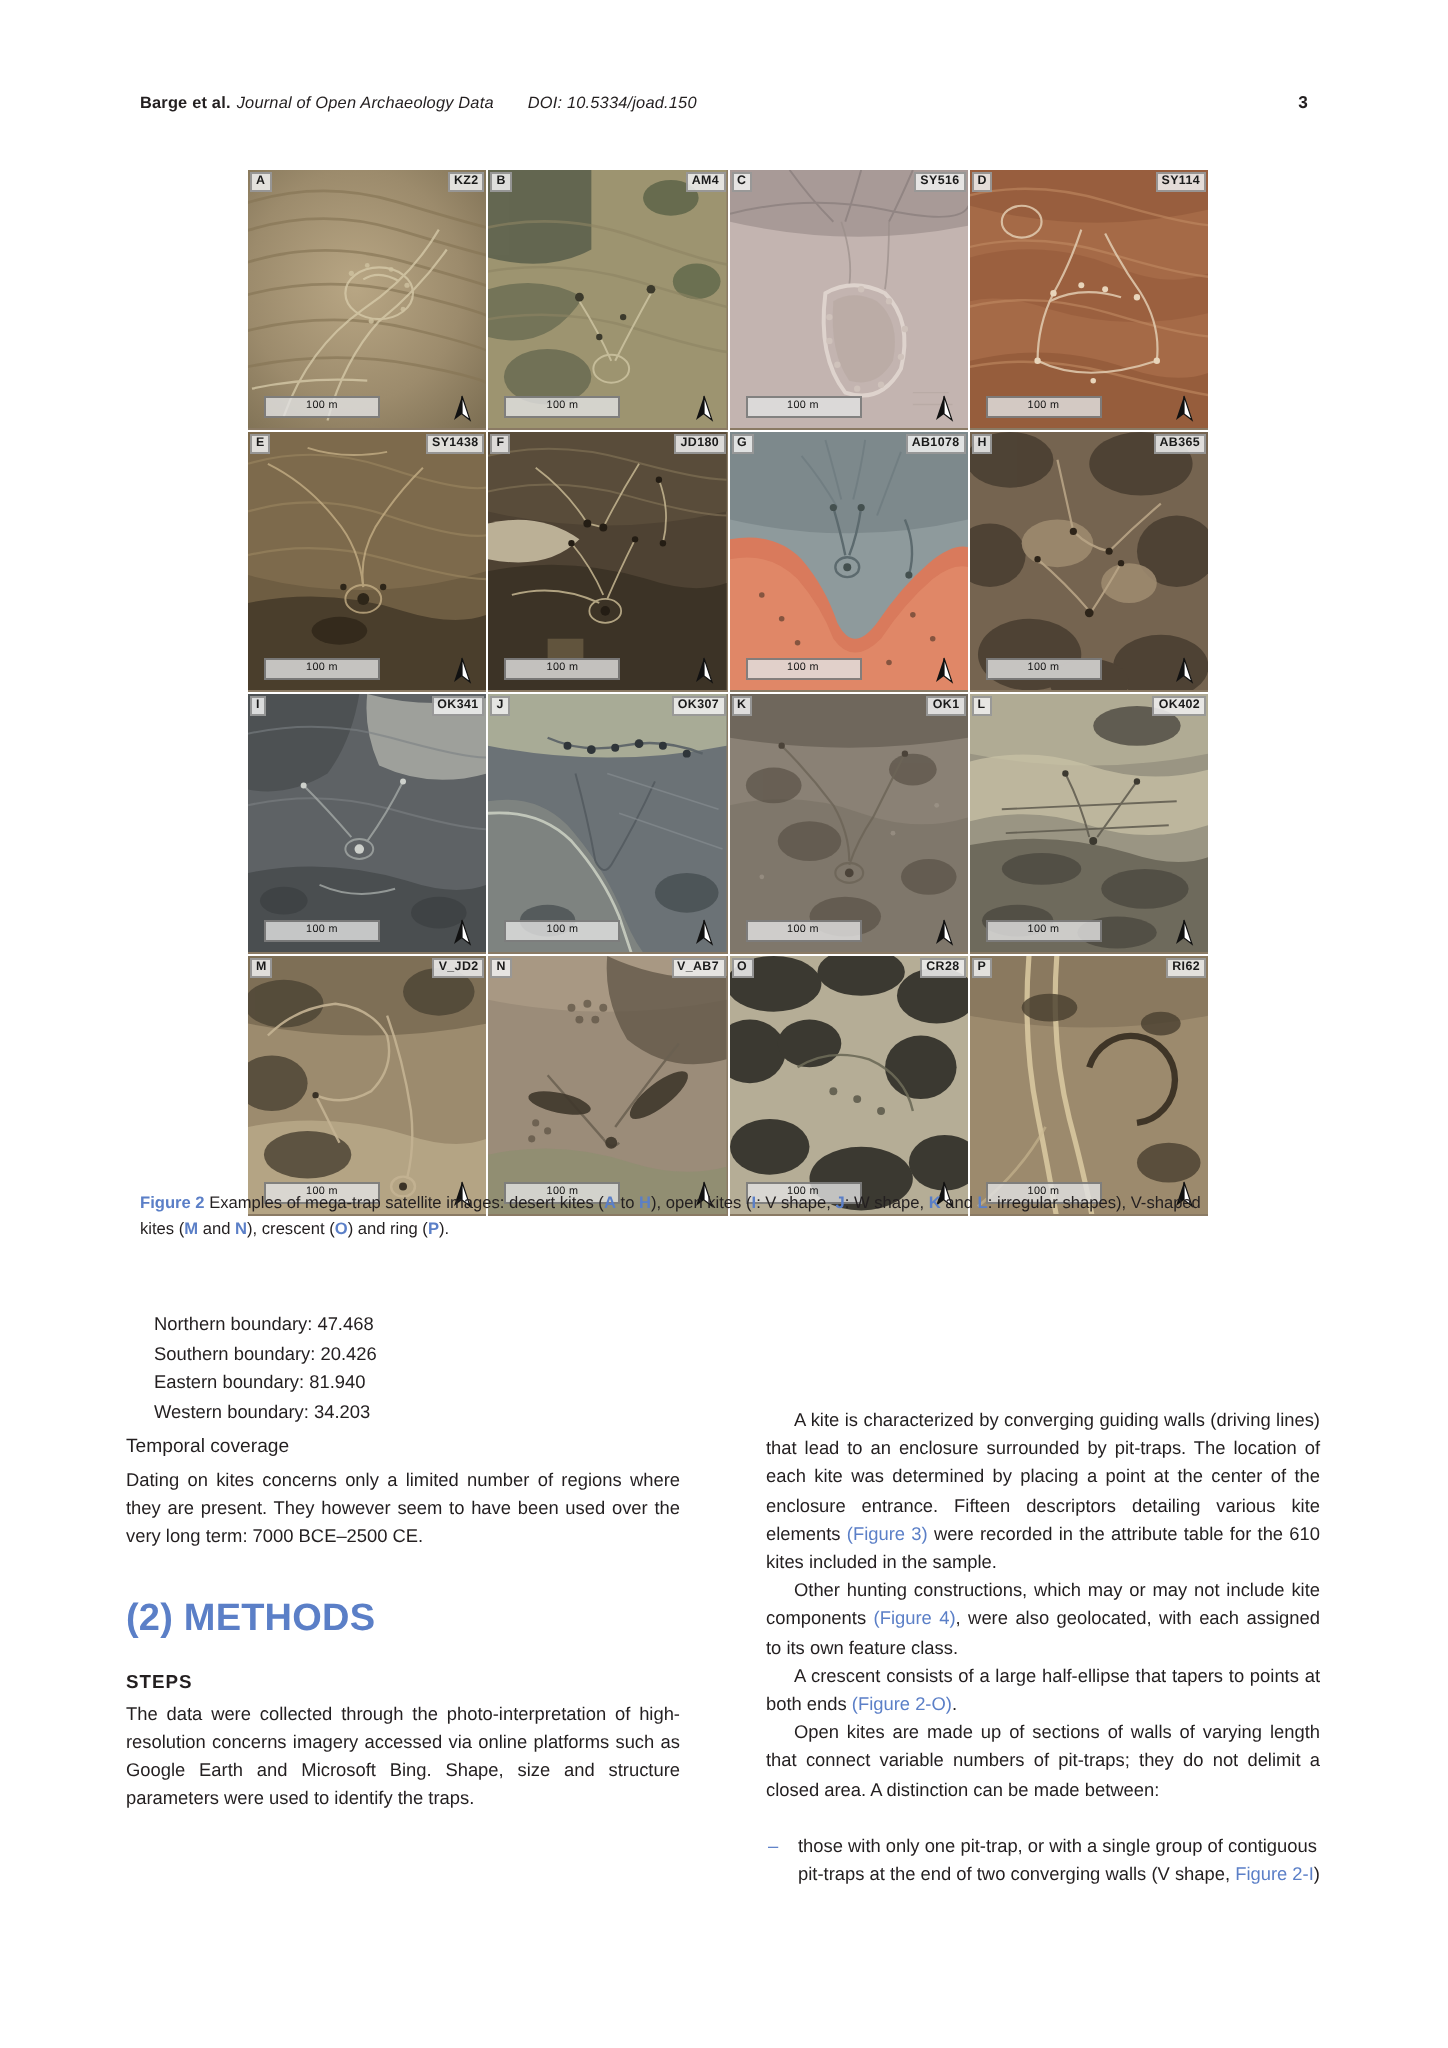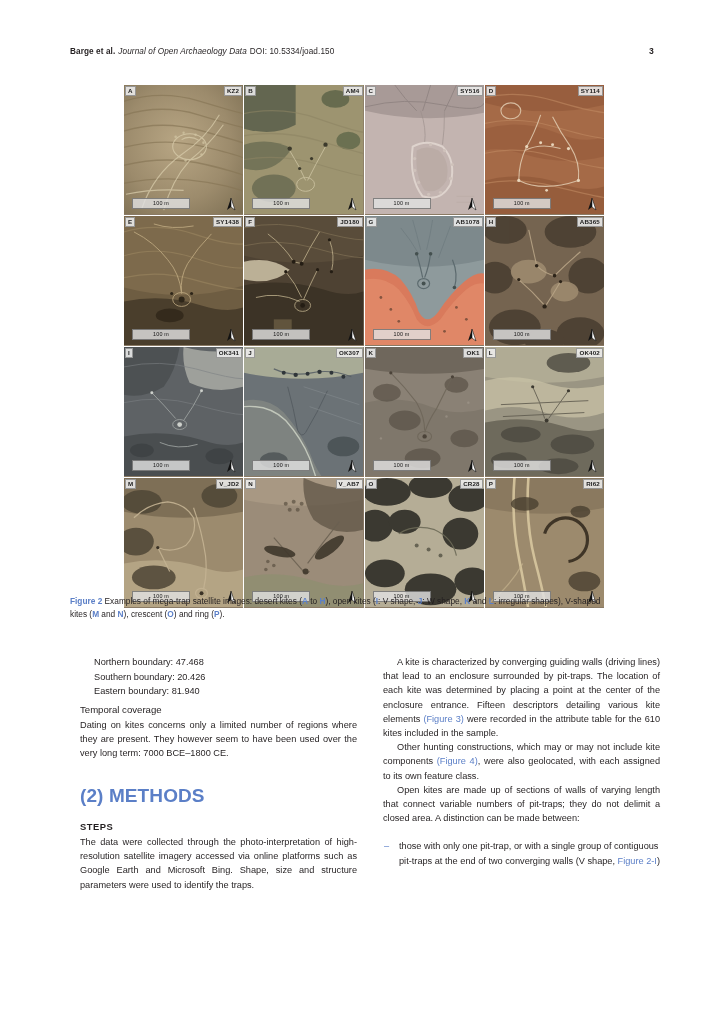--- a/index.html
+++ b/index.html
@@ -21,22 +21,22 @@
     position: absolute;
     left: 70px;
     top: 46px;
     width: 584px;
     display: flex;
     align-items: baseline;
     font-size: 8.2px;
     letter-spacing: 0.1px;
   }
   .rh-authors { font-weight: 700; color: #231f20; margin-right: 3px; }
-  .rh-journal { font-style: italic; color: #231f20; margin-right: 3px; }
-  .rh-doi { color: #231f20; }
+  .rh-journal { font-style: italic; color: #231f20; margin-right: 17px; }
+  .rh-doi { color: #231f20; font-style: italic; }
   .rh-spacer { flex: 1; }
   .rh-page { font-weight: 700; font-size: 8.6px; color: #231f20; }
 
   
   .figure-block {
     position: absolute;
     left: 124px;
     top: 85px;
     width: 480px;
   }
@@ -117,39 +117,39 @@
 
   
   .col {
     position: absolute;
     top: 655px;
     width: 277px;
     font-size: 9.2px;
     line-height: 14.2px;
     color: #231f20;
   }
-  .col-left  { left: 80px; }
+  .col-left  { left: 63px; }
   .col-right { left: 383px; }
 
   .boundaries {
     margin: 0 0 0 14px;
     padding: 0;
     list-style: none;
   }
   .boundaries li { line-height: 14.6px; }
 
   .sub-head {
     margin-top: 4px;
     margin-bottom: 1px;
     font-size: 9.6px;
     font-weight: 400;
     color: #231f20;
   }
   .para { margin: 0; text-align: justify; }
-  .para.ind { text-indent: 14px; }
+  .para.ind { text-indent: 14px; margin-top: 48px; }
   .para + .para { margin-top: 0; }
 
   .h-methods {
     margin-top: 28px;
     margin-bottom: 0;
     font-size: 19px;
     font-weight: 700;
     color: #5b7fc7;
     letter-spacing: 0.1px;
   }
@@ -793,36 +793,38 @@
 <div class="caption">
   <span class="cap-lead">Figure 2</span><span> Examples of mega-trap satellite images: desert kites (</span><span class="blue-b">A</span><span> to </span><span class="blue-b">H</span><span>), open kites (</span><span class="blue-b">I</span><span>: V shape, </span><span class="blue-b">J</span><span>: W shape, </span><span class="blue-b">K</span><span> and </span><span class="blue-b">L</span><span>: irregular shapes), V-shaped kites (</span><span class="blue-b">M</span><span> and </span><span class="blue-b">N</span><span>), crescent (</span><span class="blue-b">O</span><span>) and ring (</span><span class="blue-b">P</span><span>).</span>
 </div>
 
 <div class="col col-left">
 
   <ul class="boundaries">
     <li>Northern boundary: 47.468</li>
     <li>Southern boundary: 20.426</li>
     <li>Eastern boundary: 81.940</li>
+    <li>Western boundary: 34.203</li>
   </ul>
 
   <h3 class="sub-head">Temporal coverage</h3>
-  <p class="para">Dating on kites concerns only a limited number of regions where they are present. They however seem to have been used over the very long term: 7000 BCE–1800 CE.</p>
+  <p class="para">Dating on kites concerns only a limited number of regions where they are present. They however seem to have been used over the very long term: 7000 BCE–2500 CE.</p>
 
   <h2 class="h-methods">(2) METHODS</h2>
 
   <h3 class="h-steps">STEPS</h3>
-  <p class="para">The data were collected through the photo-interpretation of high-resolution satellite imagery accessed via online platforms such as Google Earth and Microsoft Bing. Shape, size and structure parameters were used to identify the traps.</p>
+  <p class="para">The data were collected through the photo-interpretation of high-resolution concerns imagery accessed via online platforms such as Google Earth and Microsoft Bing. Shape, size and structure parameters were used to identify the traps.</p>
 </div>
 
 <div class="col col-right">
 
   <p class="para ind"><span>A kite is characterized by converging guiding walls (driving lines) that lead to an enclosure surrounded by pit-traps. The location of each kite was determined by placing a point at the center of the enclosure entrance. Fifteen descriptors detailing various kite elements </span><span class="blue">(Figure 3)</span><span> were recorded in the attribute table for the 610 kites included in the sample.</span></p>
 
   <p class="para ind"><span>Other hunting constructions, which may or may not include kite components </span><span class="blue">(Figure 4)</span><span>, were also geolocated, with each assigned to its own feature class.</span></p>
 
+  <p class="para ind"><span>A crescent consists of a large half-ellipse that tapers to points at both ends </span><span class="blue">(Figure 2-O)</span><span>.</span></p>
 
   <p class="para ind">Open kites are made up of sections of walls of varying length that connect variable numbers of pit-traps; they do not delimit a closed area. A distinction can be made between:</p>
 
   <ul class="bullets">
     <li><span class="dash">–</span><span>those with only one pit-trap, or with a single group of contiguous pit-traps at the end of two converging walls (V shape, </span><span class="blue">Figure 2-I</span><span>)</span></li>
   </ul>
 </div>
 
 </body></html>

